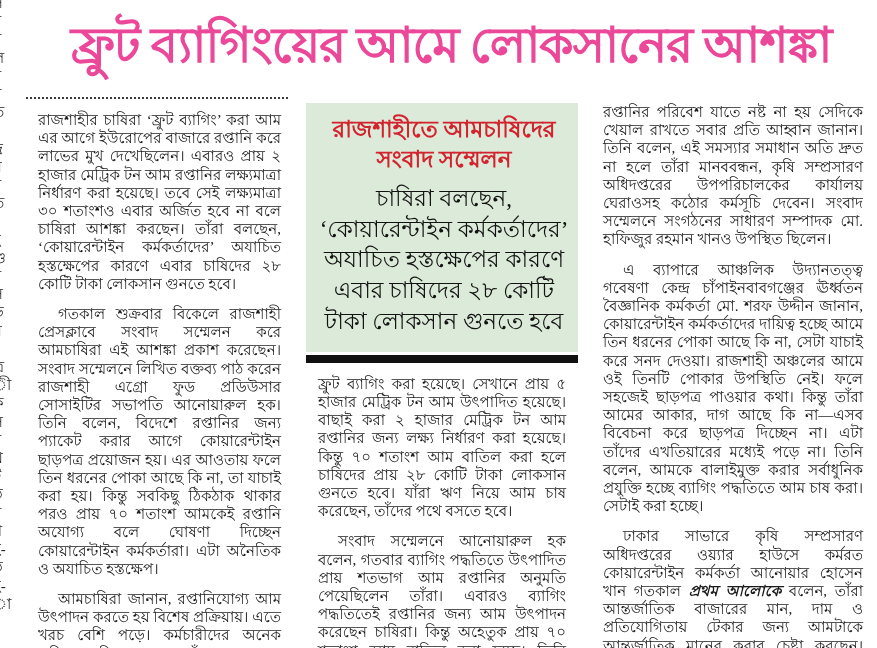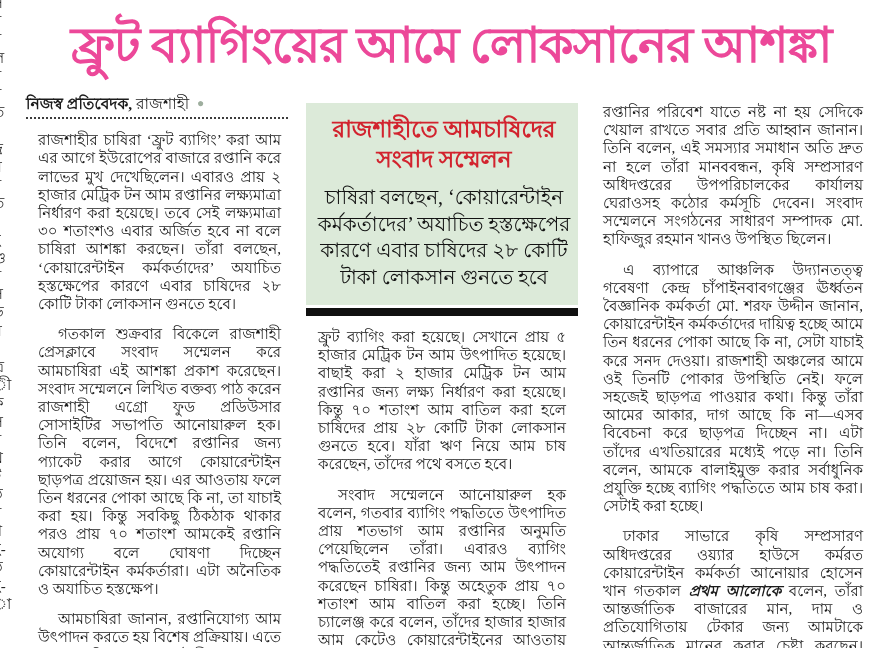--- a/index.html
+++ b/index.html
@@ -27,21 +27,21 @@
   .para{margin:12px;text-align:justify;}
   .para.indent{text-indent:20px;}
   
   .byline{font-size:15.5px;margin:0 0 3px 0;white-space:nowrap;}
   .byline .reporter{font-weight:bold;}
   .byline .dot{color:#9eae9e;font-size:12px;vertical-align:2px;padding-left:4px;}
   .dotline{border-bottom:2.5px dotted #3c3c3c;height:1px;margin:2px 0 8px 0;width:98%;}
   
   .hbox{background:#dcead9;padding:12px 4px 14px 8px;text-align:center;}
   .hbox-title{color:#d2232e;font-weight:bold;font-size:23px;line-height:1.32;margin:0 0 8px 0;}
-  .hbox-body{color:#121212;font-size:20px;line-height:1.34;margin:0;}
+  .hbox-body{color:#121212;font-size:23px;line-height:1.34;margin:0;}
   .hbar{height:8px;background:#101010;margin:3px 0 11px 0;}
   .news-name{font-style:italic;font-weight:bold;}
 </style>
 </head>
 <body>
 
 <div class="page">
 
   <div class="edge-strip">
     <span class="edge-inner">স
@@ -76,24 +76,20 @@
 ণ
 ই-
 ষ্ঠ
 ই-
 া</span>
   </div>
 
   <div class="headline">ফ্রুট ব্যাগিংয়ের আমে লোকসানের আশঙ্কা</div>
 
   <div class="col col1">
-    <p class="byline">
-      <span class="reporter">নিজস্ব প্রতিবেদক,</span><span> রাজশাহী</span>
-      <span class="dot">●</span>
-    </p>
     <div class="dotline"></div>
     <p class="para">রাজশাহীর চাষিরা ‘ফ্রুট ব্যাগিং’ করা আম এর আগে ইউরোপের বাজারে রপ্তানি করে লাভের মুখ দেখেছিলেন। এবারও প্রায় ২ হাজার মেট্রিক টন আম রপ্তানির লক্ষ্যমাত্রা নির্ধারণ করা হয়েছে। তবে সেই লক্ষ্যমাত্রা ৩০ শতাংশও এবার অর্জিত হবে না বলে চাষিরা আশঙ্কা করছেন। তাঁরা বলছেন, ‘কোয়ারেন্টাইন কর্মকর্তাদের’ অযাচিত হস্তক্ষেপের কারণে এবার চাষিদের ২৮ কোটি টাকা লোকসান গুনতে হবে।</p>
     <p class="para indent">গতকাল শুক্রবার বিকেলে রাজশাহী প্রেসক্লাবে সংবাদ সম্মেলন করে আমচাষিরা এই আশঙ্কা প্রকাশ করেছেন। সংবাদ সম্মেলনে লিখিত বক্তব্য পাঠ করেন রাজশাহী এগ্রো ফুড প্রডিউসার সোসাইটির সভাপতি আনোয়ারুল হক। তিনি বলেন, বিদেশে রপ্তানির জন্য প্যাকেট করার আগে কোয়ারেন্টাইন ছাড়পত্র প্রয়োজন হয়। এর আওতায় ফলে তিন ধরনের পোকা আছে কি না, তা যাচাই করা হয়। কিন্তু সবকিছু ঠিকঠাক থাকার পরও প্রায় ৭০ শতাংশ আমকেই রপ্তানি অযোগ্য বলে ঘোষণা দিচ্ছেন কোয়ারেন্টাইন কর্মকর্তারা। এটা অনৈতিক ও অযাচিত হস্তক্ষেপ।</p>
     <p class="para indent">আমচাষিরা জানান, রপ্তানিযোগ্য আম উৎপাদন করতে হয় বিশেষ প্রক্রিয়ায়। এতে খরচ বেশি পড়ে। কর্মচারীদের অনেক প্রশিক্ষণ দিতে হয়। তাঁদের এবারের উৎপাদিত আম দেখে রপ্তানিকারকেরা খুশি। এ ছাড়া আমদানিকারকেরাও আগ্রহী। কিন্তু মাঝখান থেকে কোয়ারেন্টাইন কর্মকর্তারা সমস্যা তৈরি করছেন।</p>
 
   </div>
 
   <div class="col col2">
     <div class="hbox">
       <p class="hbox-title">রাজশাহীতে আমচাষিদের সংবাদ সম্মেলন</p>

